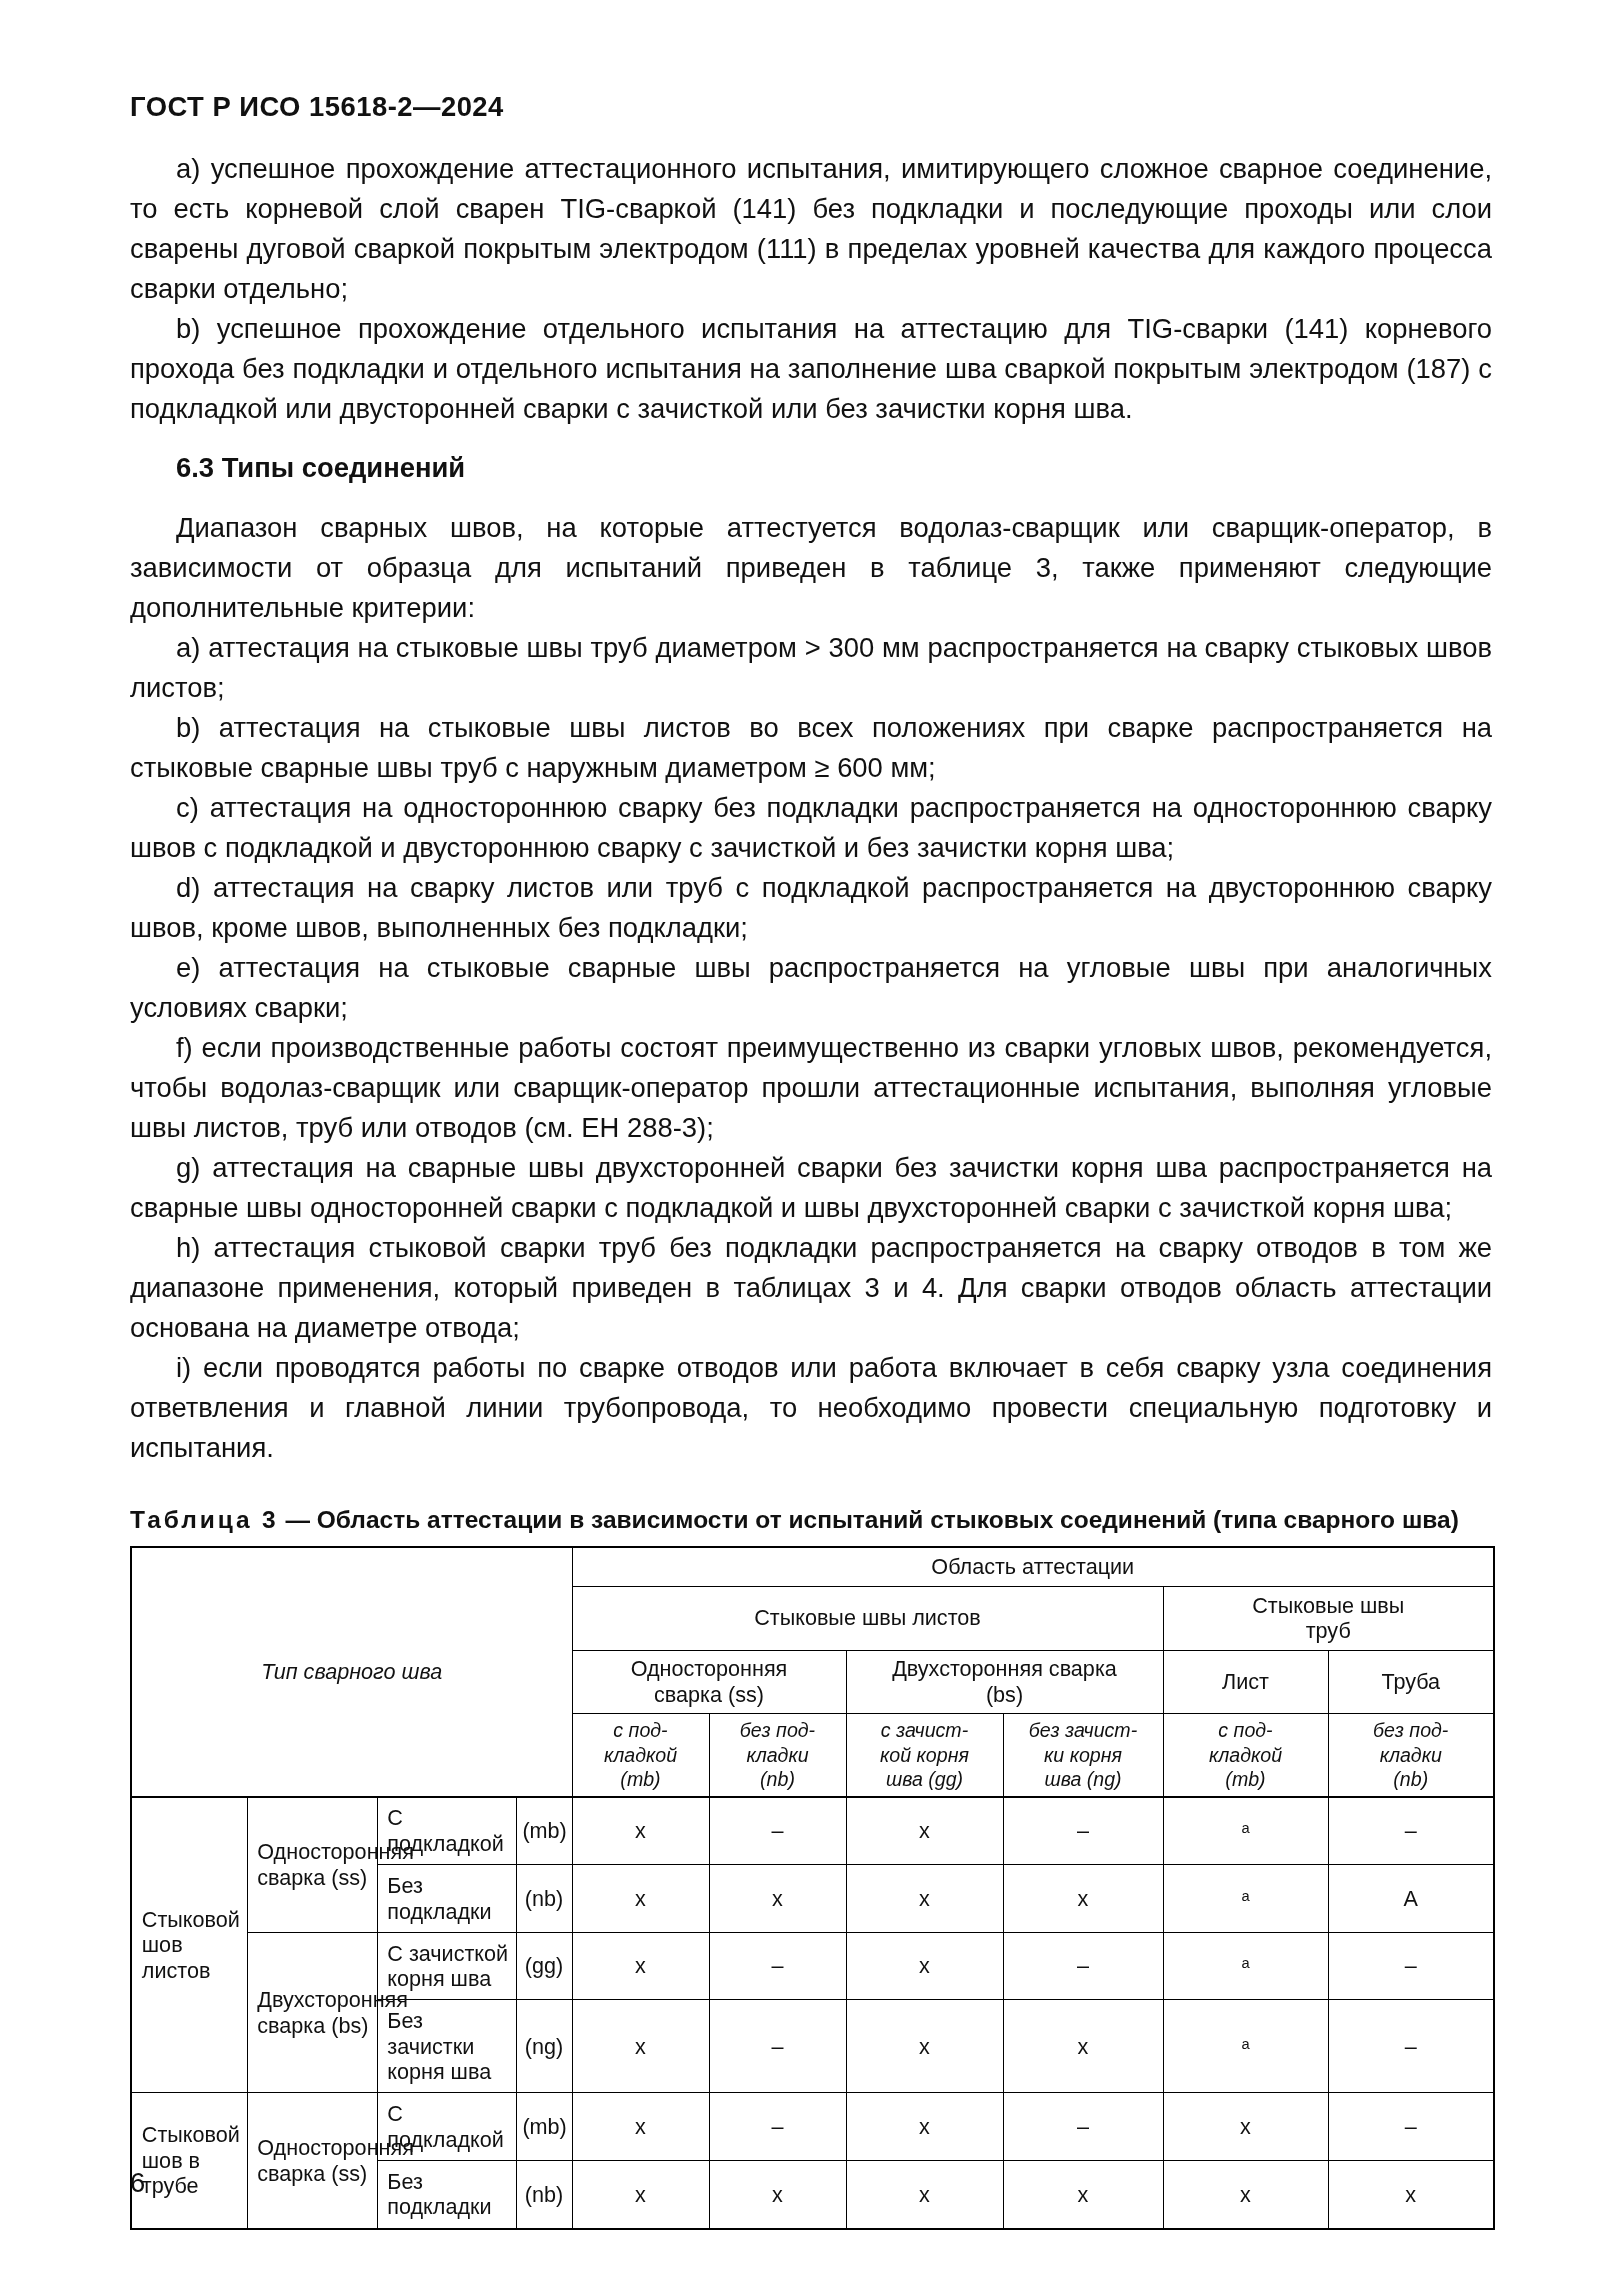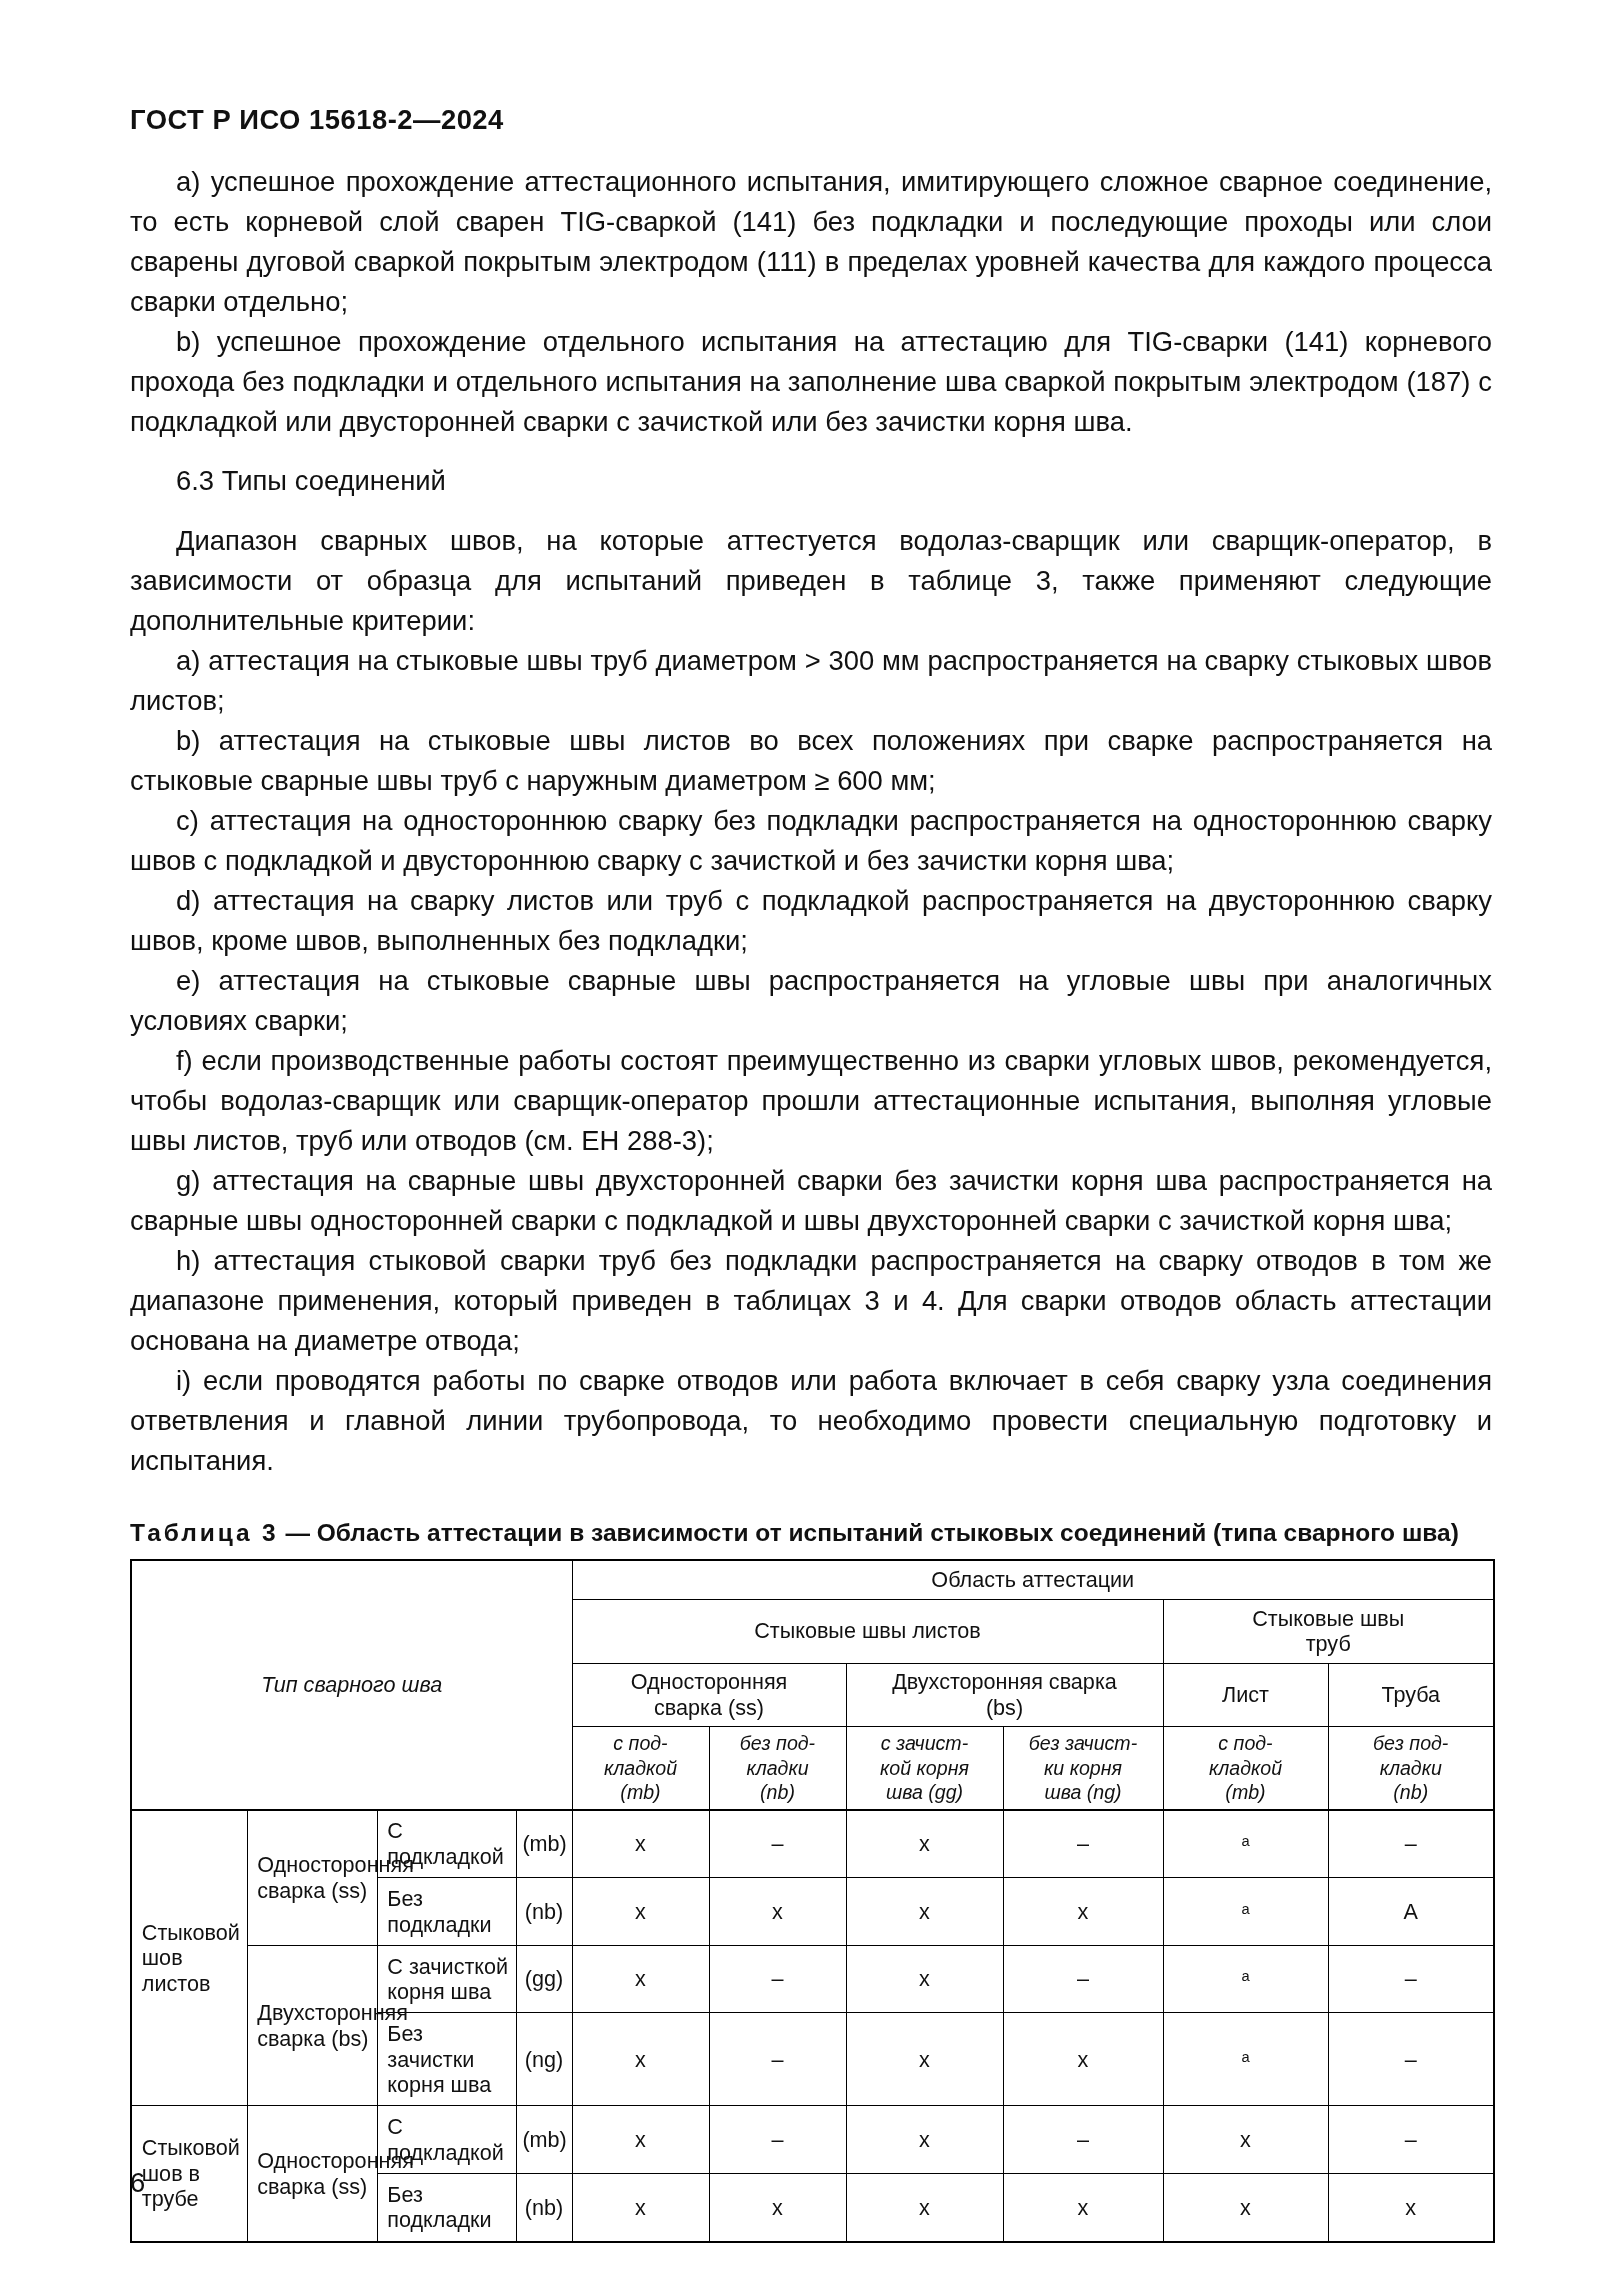--- a/index.html
+++ b/index.html
@@ -9,40 +9,40 @@
     width: 1621px;
     height: 2293px;
     background: #ffffff;
     color: #111;
     font-family: "Liberation Sans", "DejaVu Sans", sans-serif;
     overflow: hidden;
   }
   .content {
     position: absolute;
     left: 130px;
-    top: 103px;
+    top: 90px;
     width: 1362px;
   }
   .doc-header {
     font-size: 27.4px;
     font-weight: bold;
     line-height: 33px;
     margin-bottom: 25.5px;
     letter-spacing: 0.5px;
   }
   p.body {
     font-size: 27.4px;
     line-height: 40px;
     text-align: justify;
     text-indent: 46px;
   }
   h2.section {
     font-size: 27.4px;
     line-height: 40px;
-    font-weight: normal;
+    font-weight: bold;
     margin: 19.6px 0;
     text-indent: 46px;
   }
   .table-caption {
     margin-top: 36px;
     margin-bottom: 11.8px;
     font-size: 24.5px;
     line-height: 31px;
     font-weight: bold;
   }

